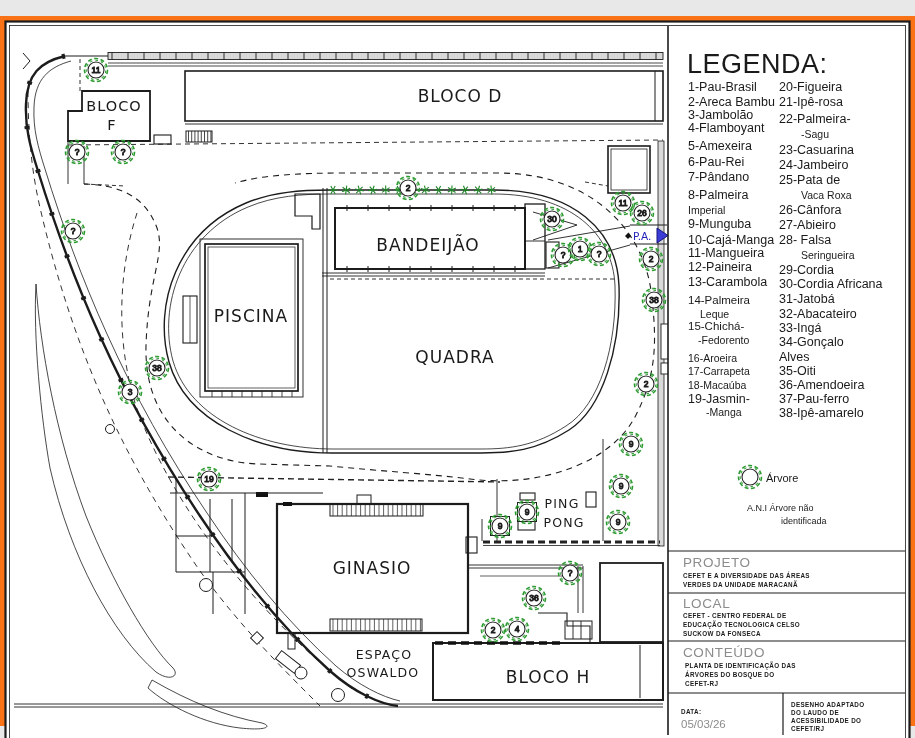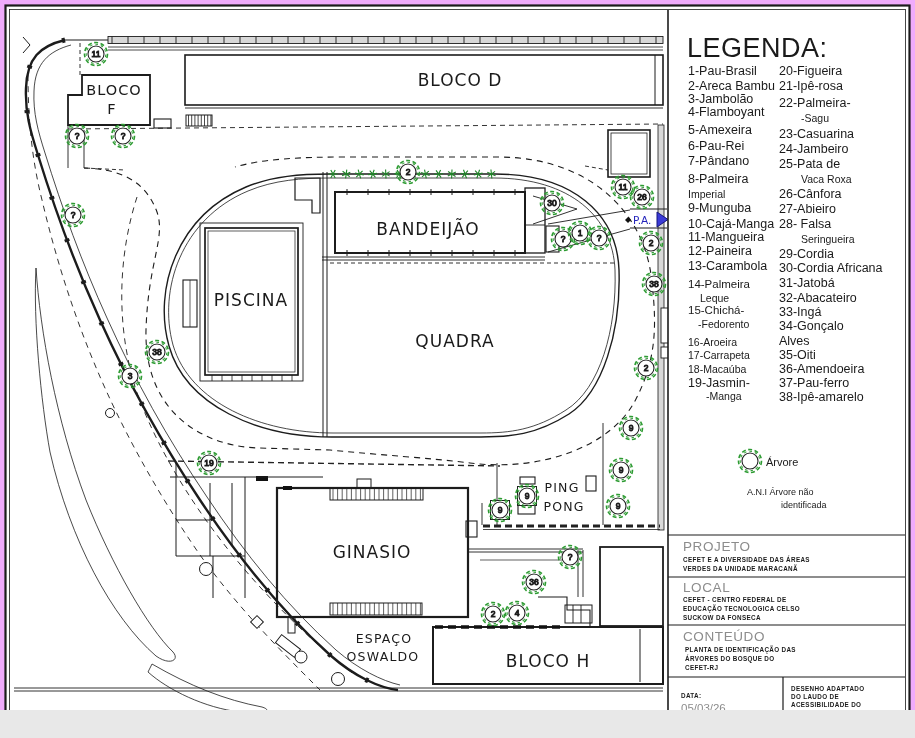--- a/index.html
+++ b/index.html
@@ -1,16 +1,16 @@
 <!DOCTYPE html>
 <html><head>
 <meta charset="utf-8">
 <style>
   html,body{margin:0;padding:0;background:#e8e8e8;}
-  #sheet-wrap{width:915px;height:710px;background:#f0abfc;position:relative;margin:0 auto;
+  #sheet-wrap{width:915px;height:710px;background:#f97316;position:relative;margin:16px auto;
               font-family:"Liberation Sans",sans-serif;}
   svg{display:block;}
   svg text{fill:#1a1a1a;}
   .lbl{font-family:"DejaVu Sans",sans-serif;letter-spacing:1px;}
   .lbl-lg{font-size:17px;}
   .lbl-md{font-size:14.5px;}
   .lbl-sm{font-size:12.5px;letter-spacing:1.2px;}
   .leg-title{font-family:"Liberation Sans",sans-serif;font-size:27px;letter-spacing:0.5px;}
   .leg-n{font-family:"Liberation Sans",sans-serif;font-size:12.5px;}
   .leg-m{font-family:"Liberation Sans",sans-serif;font-size:11.5px;}

